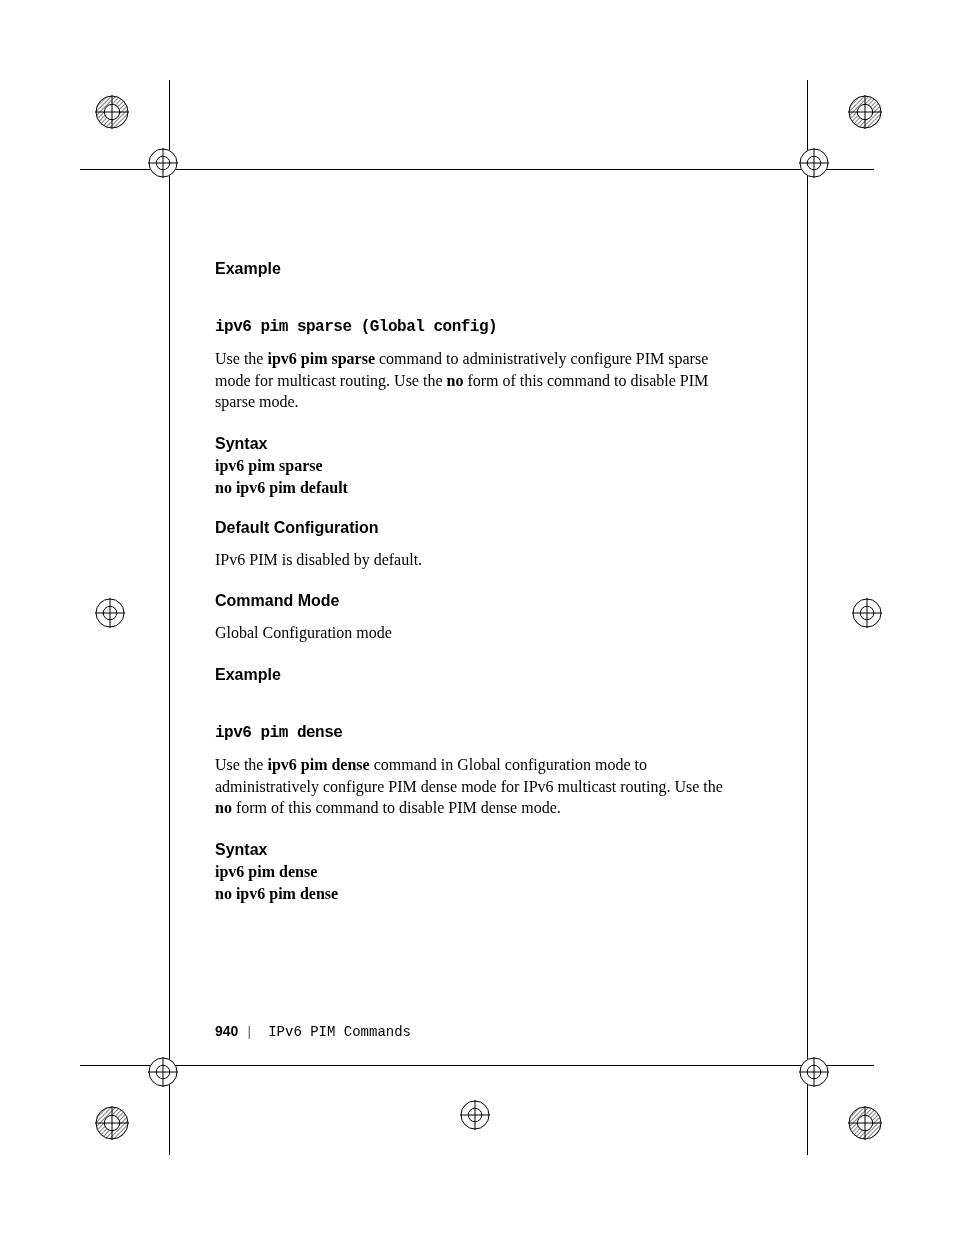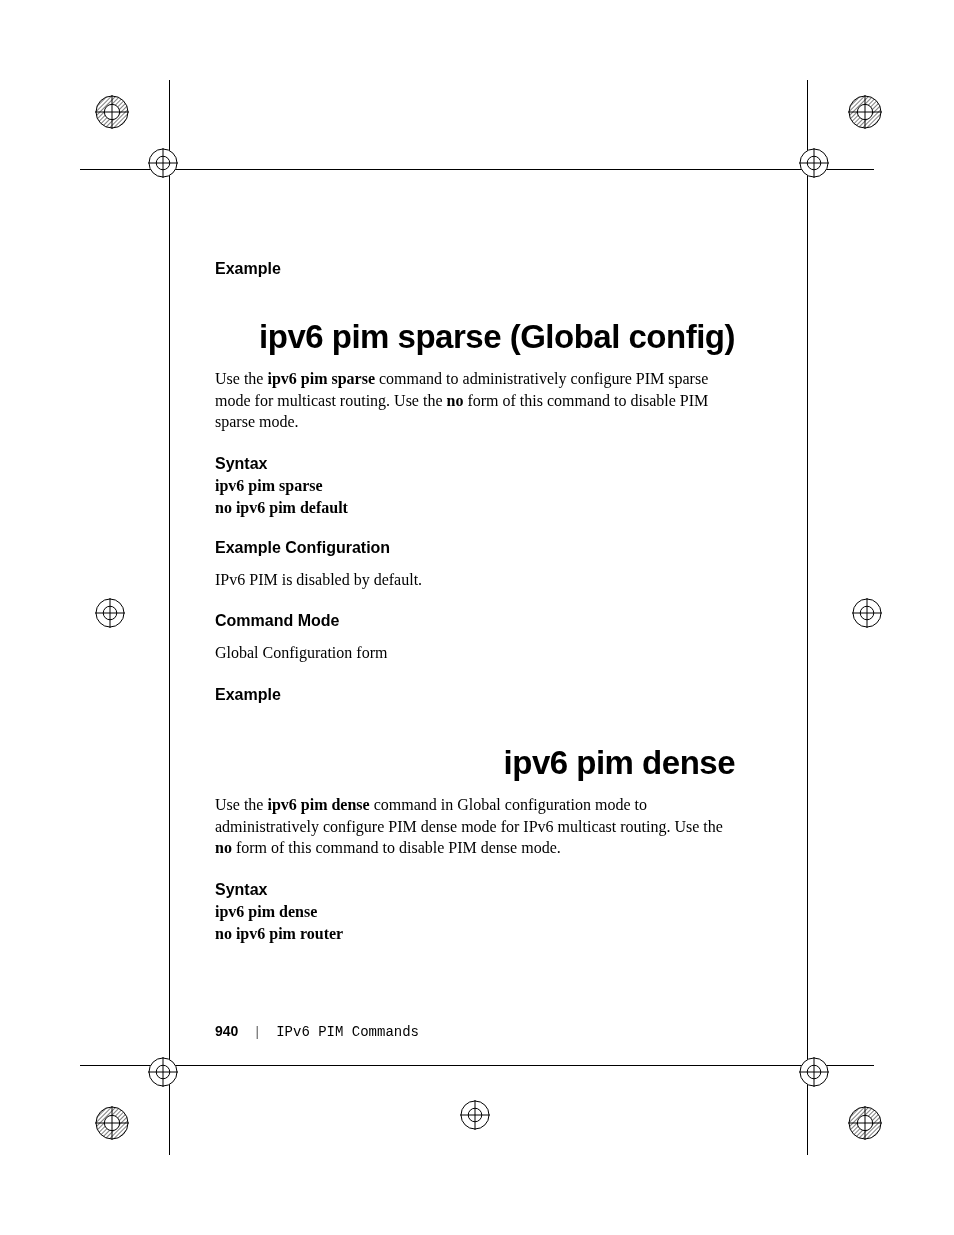--- a/index.html
+++ b/index.html
@@ -19,27 +19,26 @@
     overflow: hidden;
     padding-left: 23px;
   }
   .content {
     position: absolute;
     left: 215px;
     top: 260px;
     width: 520px;
   }
   .h2 {
-    font-family: Liberation Sans, sans-serif;
-    font-weight: 700;
-    font-size: 33px;
+    font-family: Liberation Mono, monospace;
+    font-weight: 700;
+    font-size: 16px;
     letter-spacing: -0.5px;
     margin-top: 40px;
     margin-bottom: 10px;
-    text-align: right;
   }
   .sub {
     font-family: "Helvetica Neue", Helvetica, Arial, sans-serif;
     font-weight: 700;
     font-size: 16px;
     margin-top: 22px;
     margin-bottom: 4px;
   }
   .body {
     font-size: 16px;
@@ -53,21 +52,21 @@
   }
   .footer {
     position: absolute;
     left: 215px;
     bottom: 195px;
     font-size: 14px;
   }
   .footer .pn {
     font-weight: 700;
     font-family: "Helvetica Neue", Helvetica, Arial, sans-serif;
-    margin-right: 14px;
+    margin-right: 6px;
   }
   .footer .sep {
     margin-right: 14px;
     color: #000;
   }
   .footer .title {
     font-family: Liberation Mono, monospace;
   }
 
   
@@ -225,38 +224,38 @@
   <div class="h2">ipv6 pim sparse (Global config)</div>
 
   <p class="body">
     <span>Use the </span><span style="font-weight:700">ipv6 pim sparse</span><span> command to administratively configure PIM sparse mode for multicast routing. Use the </span><span style="font-weight:700">no</span><span> form of this command to disable PIM sparse mode.</span>
   </p>
 
   <div class="sub">Syntax</div>
   <div class="cmdline">ipv6 pim sparse</div>
   <div class="cmdline">no ipv6 pim default</div>
 
-  <div class="sub">Example Configuration</div>
+  <div class="sub">Default Configuration</div>
   <p class="body">IPv6 PIM is disabled by default.</p>
 
   <div class="sub">Command Mode</div>
-  <p class="body">Global Configuration form</p>
+  <p class="body">Global Configuration mode</p>
 
 
   <div class="sub">Example</div>
 
   <div class="h2">ipv6 pim dense</div>
 
   <p class="body">
     <span>Use the </span><span style="font-weight:700">ipv6 pim dense</span><span> command in Global configuration mode to administratively configure PIM dense mode for IPv6 multicast routing. Use the </span><span style="font-weight:700">no</span><span> form of this command to disable PIM dense mode.</span>
   </p>
 
   <div class="sub">Syntax</div>
   <div class="cmdline">ipv6 pim dense</div>
-  <div class="cmdline">no ipv6 pim router</div>
+  <div class="cmdline">no ipv6 pim dense</div>
 
 </div>
 
 <div class="footer">
   <span class="pn">940</span>
   <span class="sep">|</span>
   <span class="title">IPv6 PIM Commands</span>
 </div>
 
 </div>

